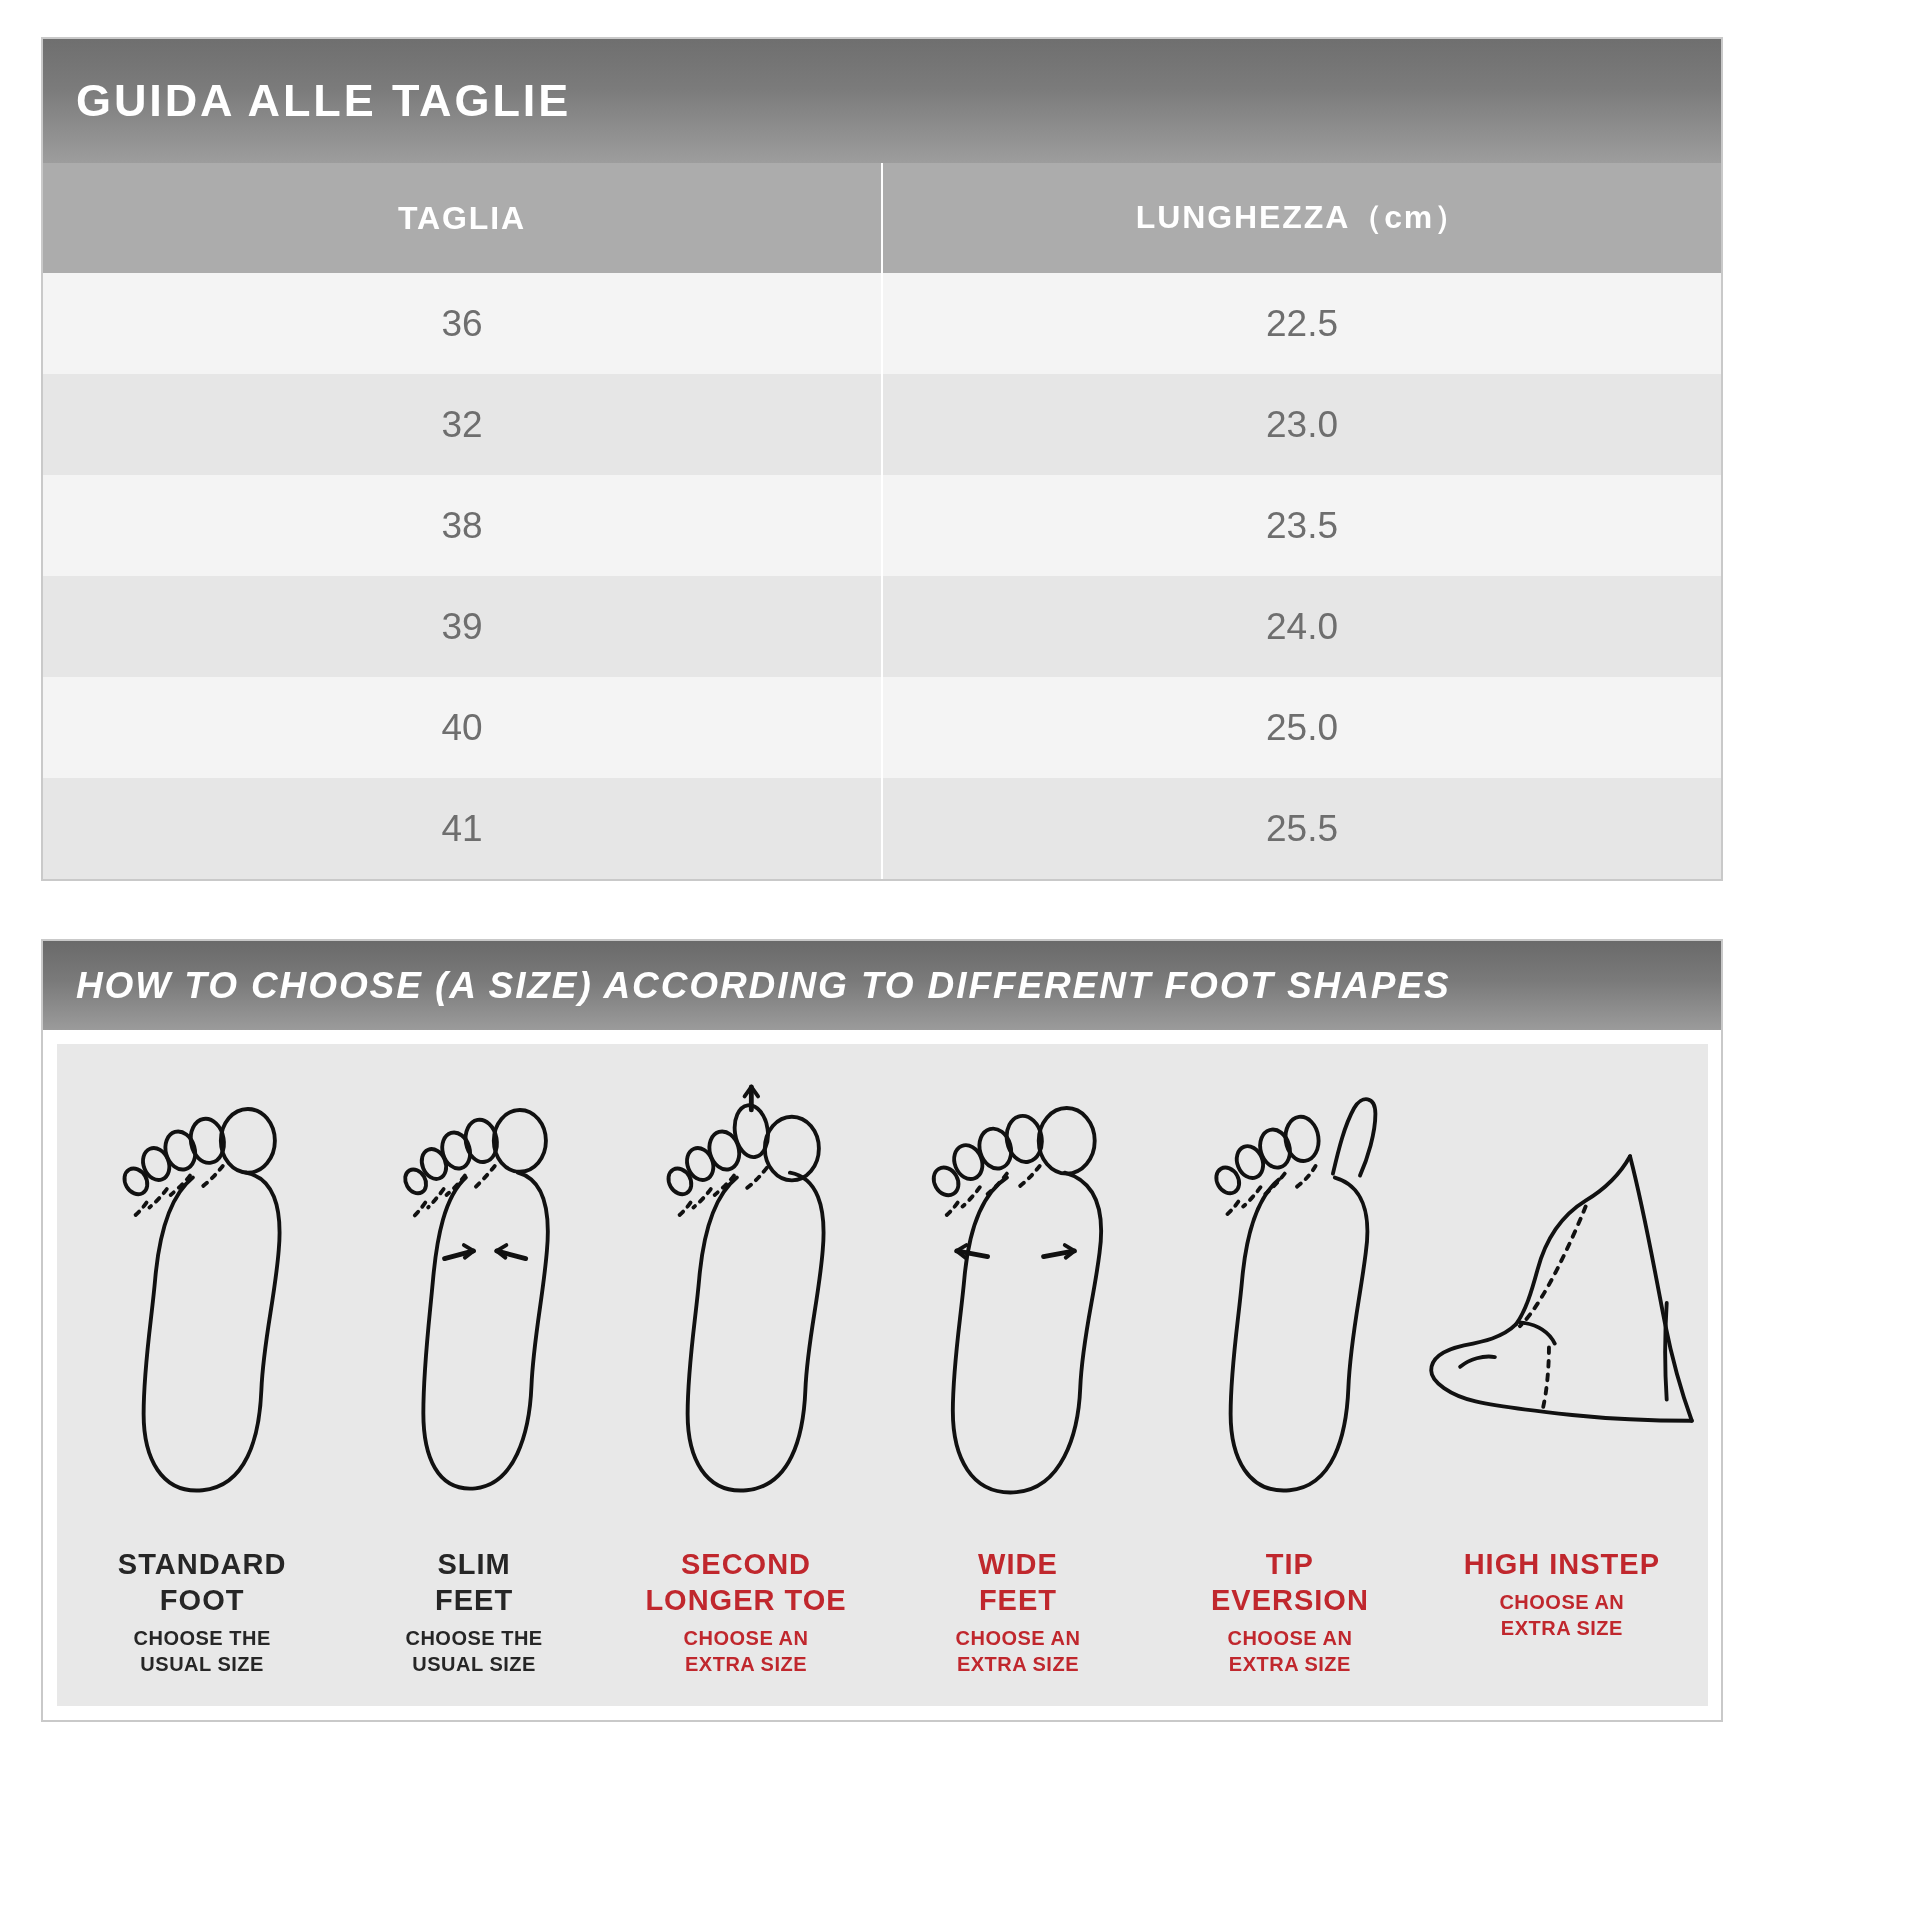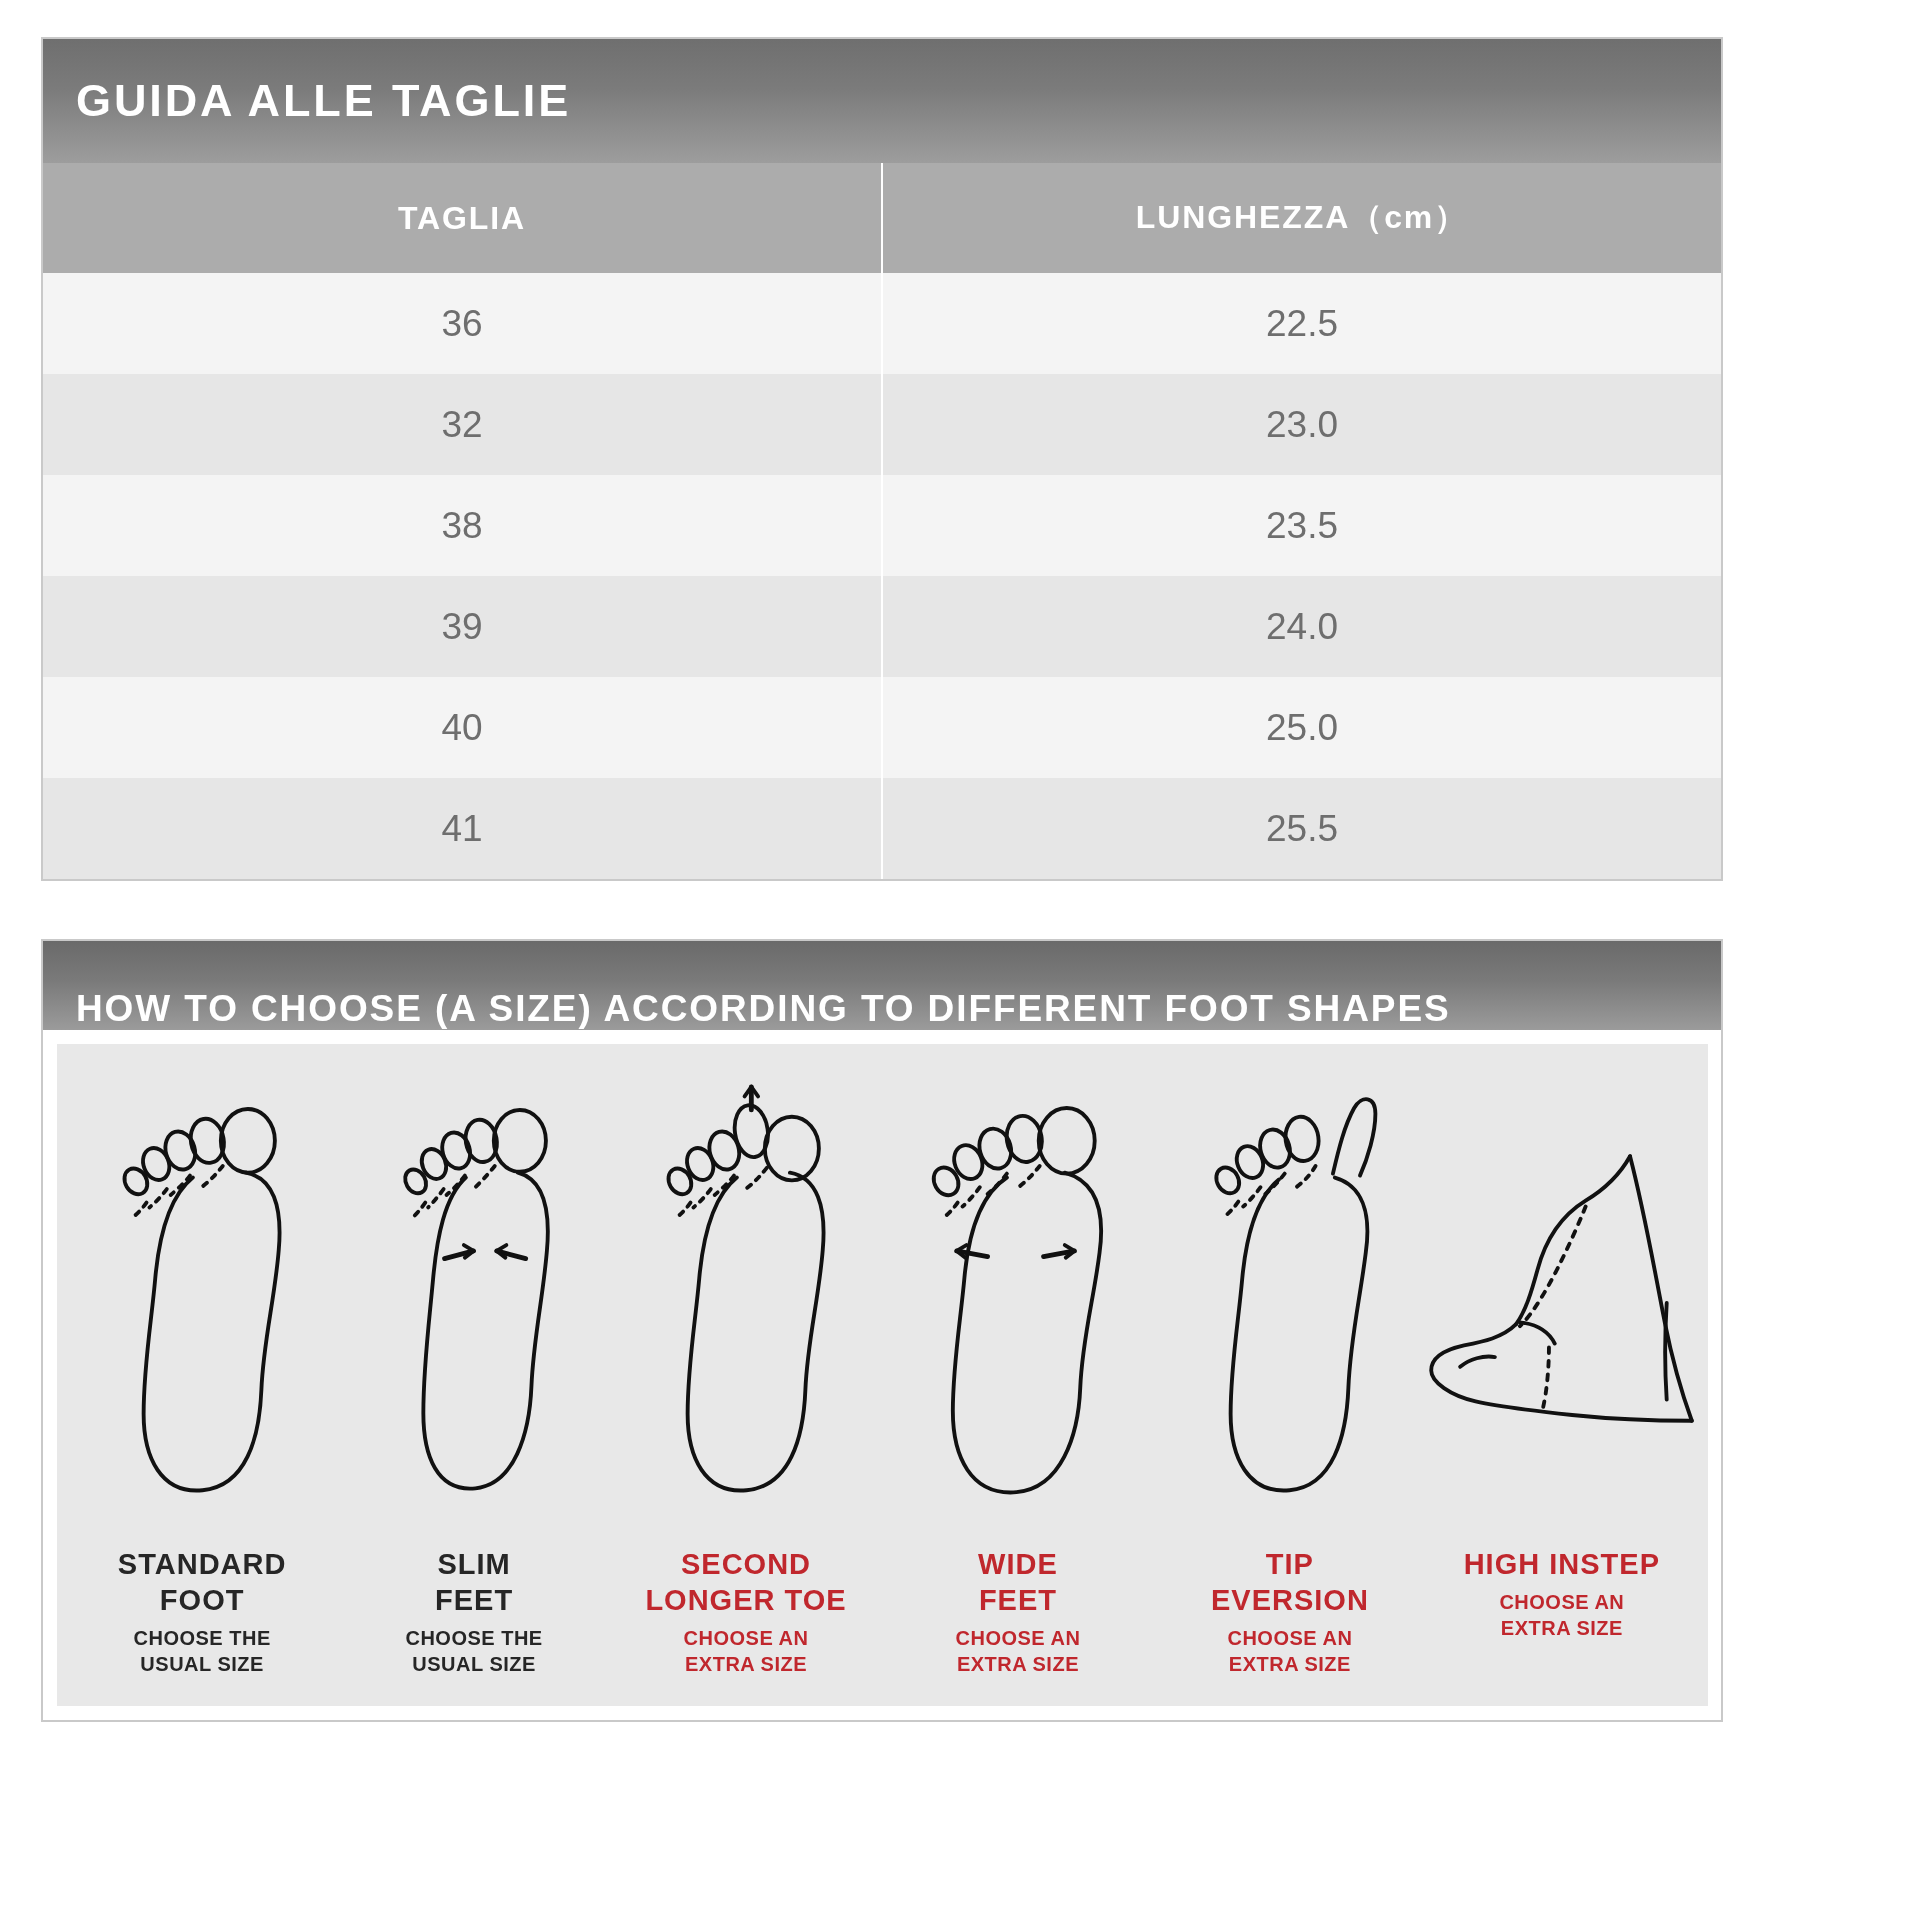--- a/index.html
+++ b/index.html
@@ -62,24 +62,25 @@
   }
   table.size-table td:last-child { border-right: none; }
   table.size-table tr.odd td { background: #f4f4f4; }
   table.size-table tr.even td { background: #e6e6e6; }
 
   
   .gap { height: 58px; }
   .panel2-header {
     height: 89px;
     display: flex;
-    align-items: flex-end;
+    align-items: center;
     padding-left: 33px;
     background: linear-gradient(to bottom, #6a6a6a 0%, #7a7a7a 45%, #9b9b9b 100%);
     box-sizing: border-box;
+    font-style: italic;
   }
   .panel2-header .title {
     color: #ffffff;
     font-size: 37px;
     font-weight: bold;
     letter-spacing: 1.9px;
   }
   .shapes-body {
     background: #e8e8e8;
     margin: 13.5px;

